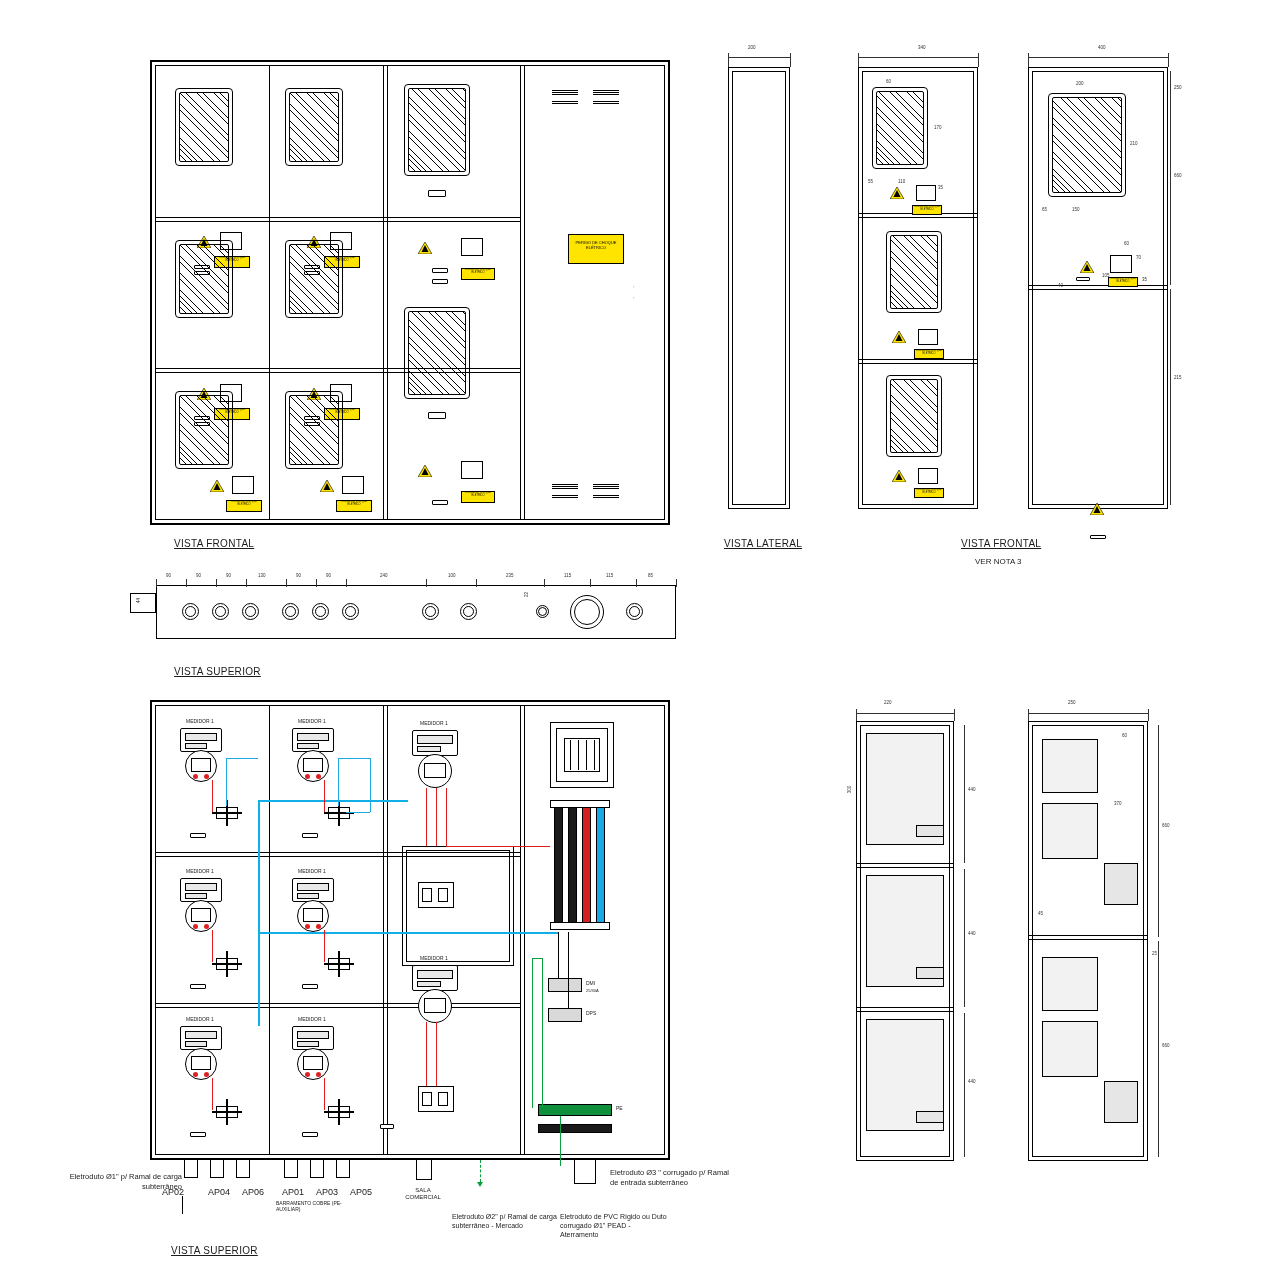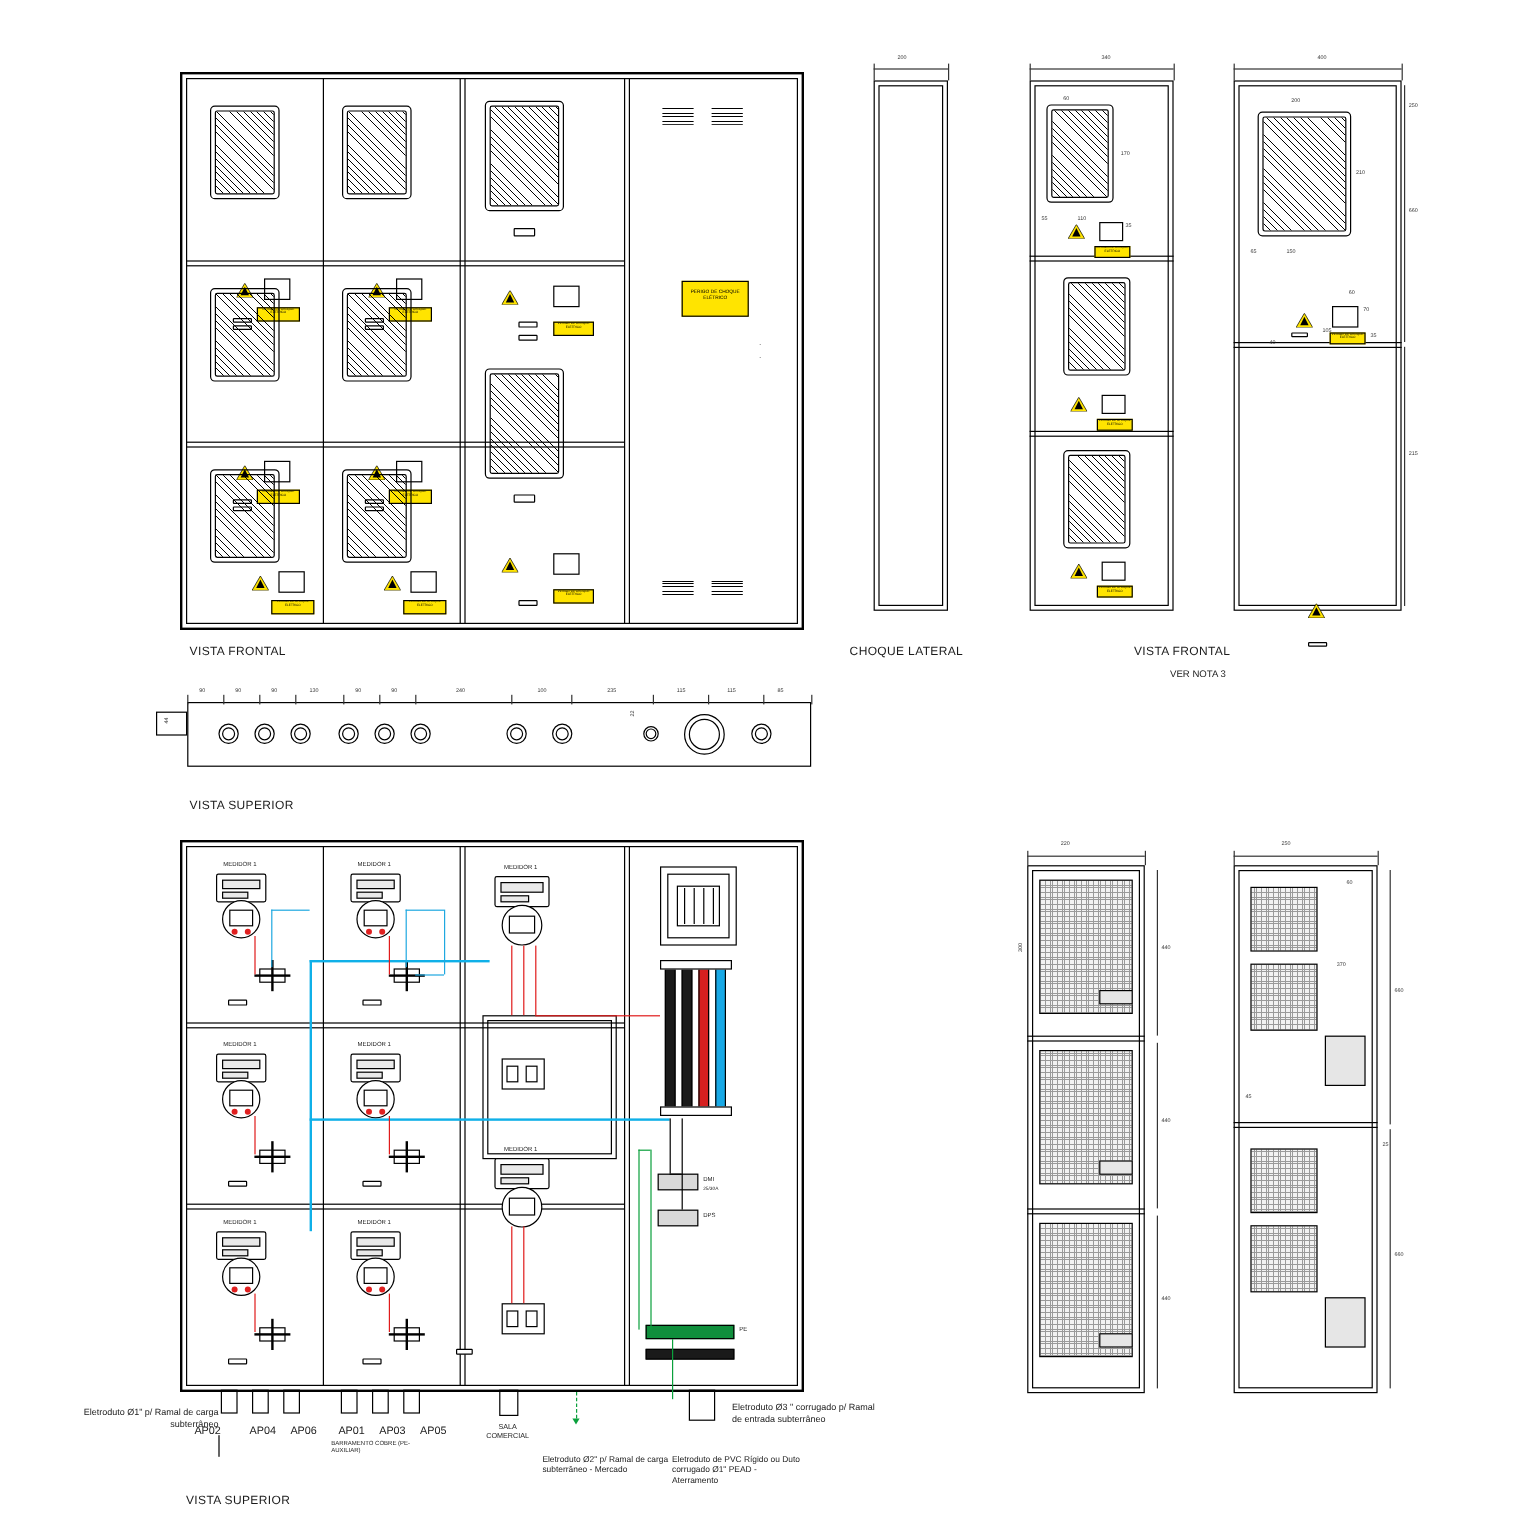--- a/index.html
+++ b/index.html
@@ -1,20 +1,20 @@
 <!DOCTYPE html>
 <html><head>
 <meta charset="utf-8">
 <style>
   html,body{margin:0;padding:0;background:#ffffff;}
   body{width:1280px;height:1280px;position:relative;overflow:hidden;
        font-family:"Liberation Sans", sans-serif;color:#111;}
   .cad{position:absolute;}
   .lbl{position:absolute;font-size:10px;letter-spacing:.3px;color:#1b1b1b;white-space:nowrap;}
-  .lbl.u{}
+  .lbl.u{text-decoration:underline;margin-left:16px;}
   .tiny{position:absolute;font-size:5px;color:#222;white-space:nowrap;}
   .tiny2{position:absolute;font-size:4px;color:#222;white-space:nowrap;}
   .dim{position:absolute;font-size:4.5px;color:#333;white-space:nowrap;}
   .box{position:absolute;border:1px solid #000;box-sizing:border-box;}
   .thin{position:absolute;border:.7px solid #000;box-sizing:border-box;}
   .hline{position:absolute;height:0;border-top:1px solid #000;}
   .vline{position:absolute;width:0;border-left:1px solid #000;}
   .hthin{position:absolute;height:0;border-top:.6px solid #333;}
   .vthin{position:absolute;width:0;border-left:.6px solid #333;}
   
@@ -202,21 +202,21 @@
 <div class="lbl u" style="left:158px;top:538px;">VISTA FRONTAL</div>
 
 <div class="cad" style="left:710px;top:45px;width:100px;height:480px;">
   <div class="dim" style="left:38px;top:0px;">200</div>
   <div class="hthin" style="left:18px;top:12px;width:62px;"></div>
   <div class="vthin" style="left:18px;top:8px;height:14px;"></div>
   <div class="vthin" style="left:80px;top:8px;height:14px;"></div>
   <div class="box" style="left:18px;top:22px;width:62px;height:442px;border-width:1.5px;"></div>
   <div class="thin" style="left:22px;top:26px;width:54px;height:434px;"></div>
 </div>
-<div class="lbl u" style="left:708px;top:538px;">CHOQUE LATERAL</div>
+<div class="lbl u" style="left:708px;top:538px;">VISTA LATERAL</div>
 
 <div class="cad" style="left:850px;top:45px;width:160px;height:480px;">
   <div class="dim" style="left:68px;top:0px;">340</div>
   <div class="hthin" style="left:8px;top:12px;width:120px;"></div>
   <div class="vthin" style="left:8px;top:8px;height:14px;"></div>
   <div class="vthin" style="left:128px;top:8px;height:14px;"></div>
 
   <div class="box" style="left:8px;top:22px;width:120px;height:442px;border-width:1.5px;"></div>
   <div class="thin" style="left:12px;top:26px;width:112px;height:434px;"></div>
   <div class="hline" style="left:8px;top:168px;width:120px;"></div>

